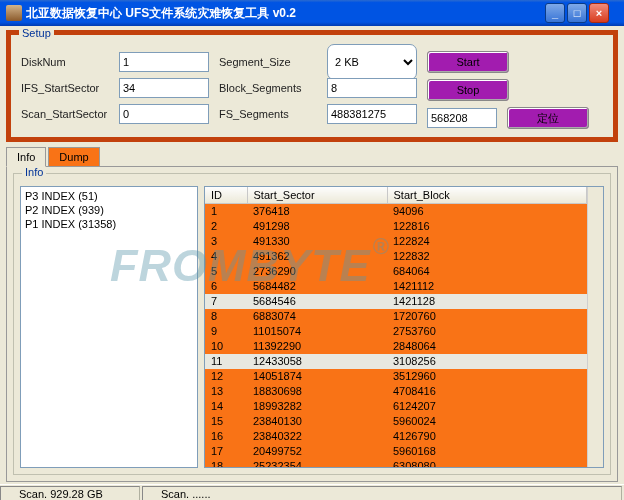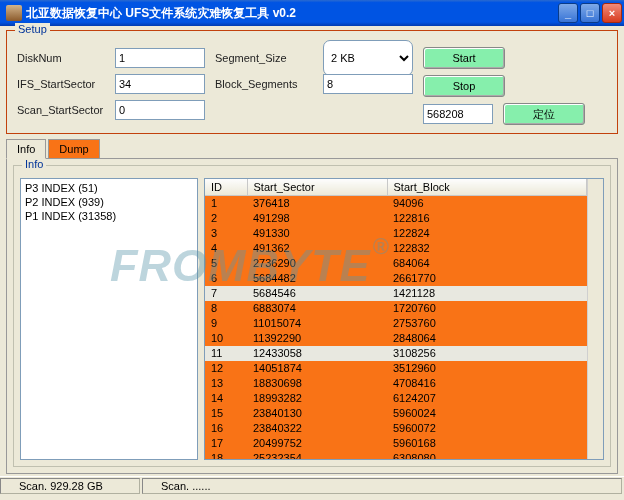--- a/index.html
+++ b/index.html
@@ -12,40 +12,40 @@
     overflow: hidden;
     position: relative;
   }
   
   .titlebar {
     height: 26px;
     background: linear-gradient(to bottom, #2a6ad0, #0054e3 10%, #0054e3 85%, #003bb0);
     color: #fff;
     display: flex;
     align-items: center;
-    padding: 0 2px 0 6px;
+    padding: 0 15px 0 6px;
   }
   .titlebar .ticon {
     width: 16px; height: 16px; margin-right: 4px;
     background: linear-gradient(#d2b48c,#8b5a2b);
     border-radius:2px;
   }
   .titlebar .ttitle { flex:1; font-weight:bold; font-size:12px; white-space:nowrap; overflow:hidden; text-overflow:ellipsis;}
   .winbtns { display:flex; gap:2px; }
   .winbtn {
     width:20px; height:20px;
     background: linear-gradient(to bottom,#7ea9e8,#3874d6);
     border:1px solid #0a3b88; border-radius:3px;
     color:#fff; display:flex; align-items:center; justify-content:center;
     font-size:11px; font-weight:bold;
   }
   .winbtn.close { background: linear-gradient(to bottom,#f08b7a,#d83c1e); border-color:#a52a10;}
   
   .group {
-    border:1px solid #c2410c;
+    border:5px solid #c2410c;
     margin:4px 6px 2px 6px;
     position: relative;
     padding:14px 10px 8px 10px;
     background:#ece9d8;
   }
   .group .legend {
     position:absolute; top:-8px; left:8px; background:#ece9d8; padding:0 3px; color:#003399;
   }
   .row { display:flex; align-items:center; height:26px; gap:8px; }
   .lbl { width:90px; color:#222; }
@@ -53,21 +53,21 @@
   .txt {
     height:20px; border:1px solid #7f9db9; background:#fff; padding:1px 3px;
     font-family:inherit; font-size:11px;
   }
   .w1 { width:90px; }
   .w2 { width:90px; }
   .w3 { width:70px; }
   select.txt { height:36px;border-radius:7px; }
   .btn {
     width:82px; height:22px;
-    background:#86efac;
+    background:#a21caf;
     border:1px solid #888;
     border-radius:3px;
     box-shadow: inset 1px 1px 0 #fff, inset -1px -1px 0 #aaa;
     font-family:inherit; font-size:11px;
   }
   .cols { display:flex; gap:10px;}
   .col { }
   .col-right { display:flex; flex-direction:column; gap:6px; align-items:flex-start; padding-top:2px;}
   .locrow { display:flex; gap:10px; align-items:center; }
   
@@ -162,20 +162,24 @@
     <div class="col">
       <div class="row">
         <span class="lbl2">Segment_Size</span>
         <select class="txt w2">
           <option>2 KB</option>
         </select>
       </div>
       <div class="row">
         <span class="lbl2">Block_Segments</span>
         <input class="txt w2" value="8" style="">
+      </div>
+      <div class="row">
+        <span class="lbl2">FS_Segments</span>
+        <input class="txt w2" value="488381275" style="">
       </div>
     </div>
     <div class="col col-right">
       <button class="btn">Start</button>
       <button class="btn">Stop</button>
       <div class="locrow">
         <input class="txt w3" value="568208" style="">
         <button class="btn">定位</button>
       </div>
     </div>
@@ -227,21 +231,21 @@
                   <td>122832</td>
                 </tr>
                 <tr>
                   <td>5</td>
                   <td>2736290</td>
                   <td>684064</td>
                 </tr>
                 <tr>
                   <td>6</td>
                   <td>5684482</td>
-                  <td>2661770</td>
+                  <td>1421112</td>
                 </tr>
                 <tr class="sel">
                   <td>7</td>
                   <td>5684546</td>
                   <td>1421128</td>
                 </tr>
                 <tr>
                   <td>8</td>
                   <td>6883074</td>
                   <td>1720760</td>
@@ -277,21 +281,21 @@
                   <td>6124207</td>
                 </tr>
                 <tr>
                   <td>15</td>
                   <td>23840130</td>
                   <td>5960024</td>
                 </tr>
                 <tr>
                   <td>16</td>
                   <td>23840322</td>
-                  <td>5960072</td>
+                  <td>4126790</td>
                 </tr>
                 <tr>
                   <td>17</td>
                   <td>20499752</td>
                   <td>5960168</td>
                 </tr>
                 <tr>
                   <td>18</td>
                   <td>25232354</td>
                   <td>6308080</td>

